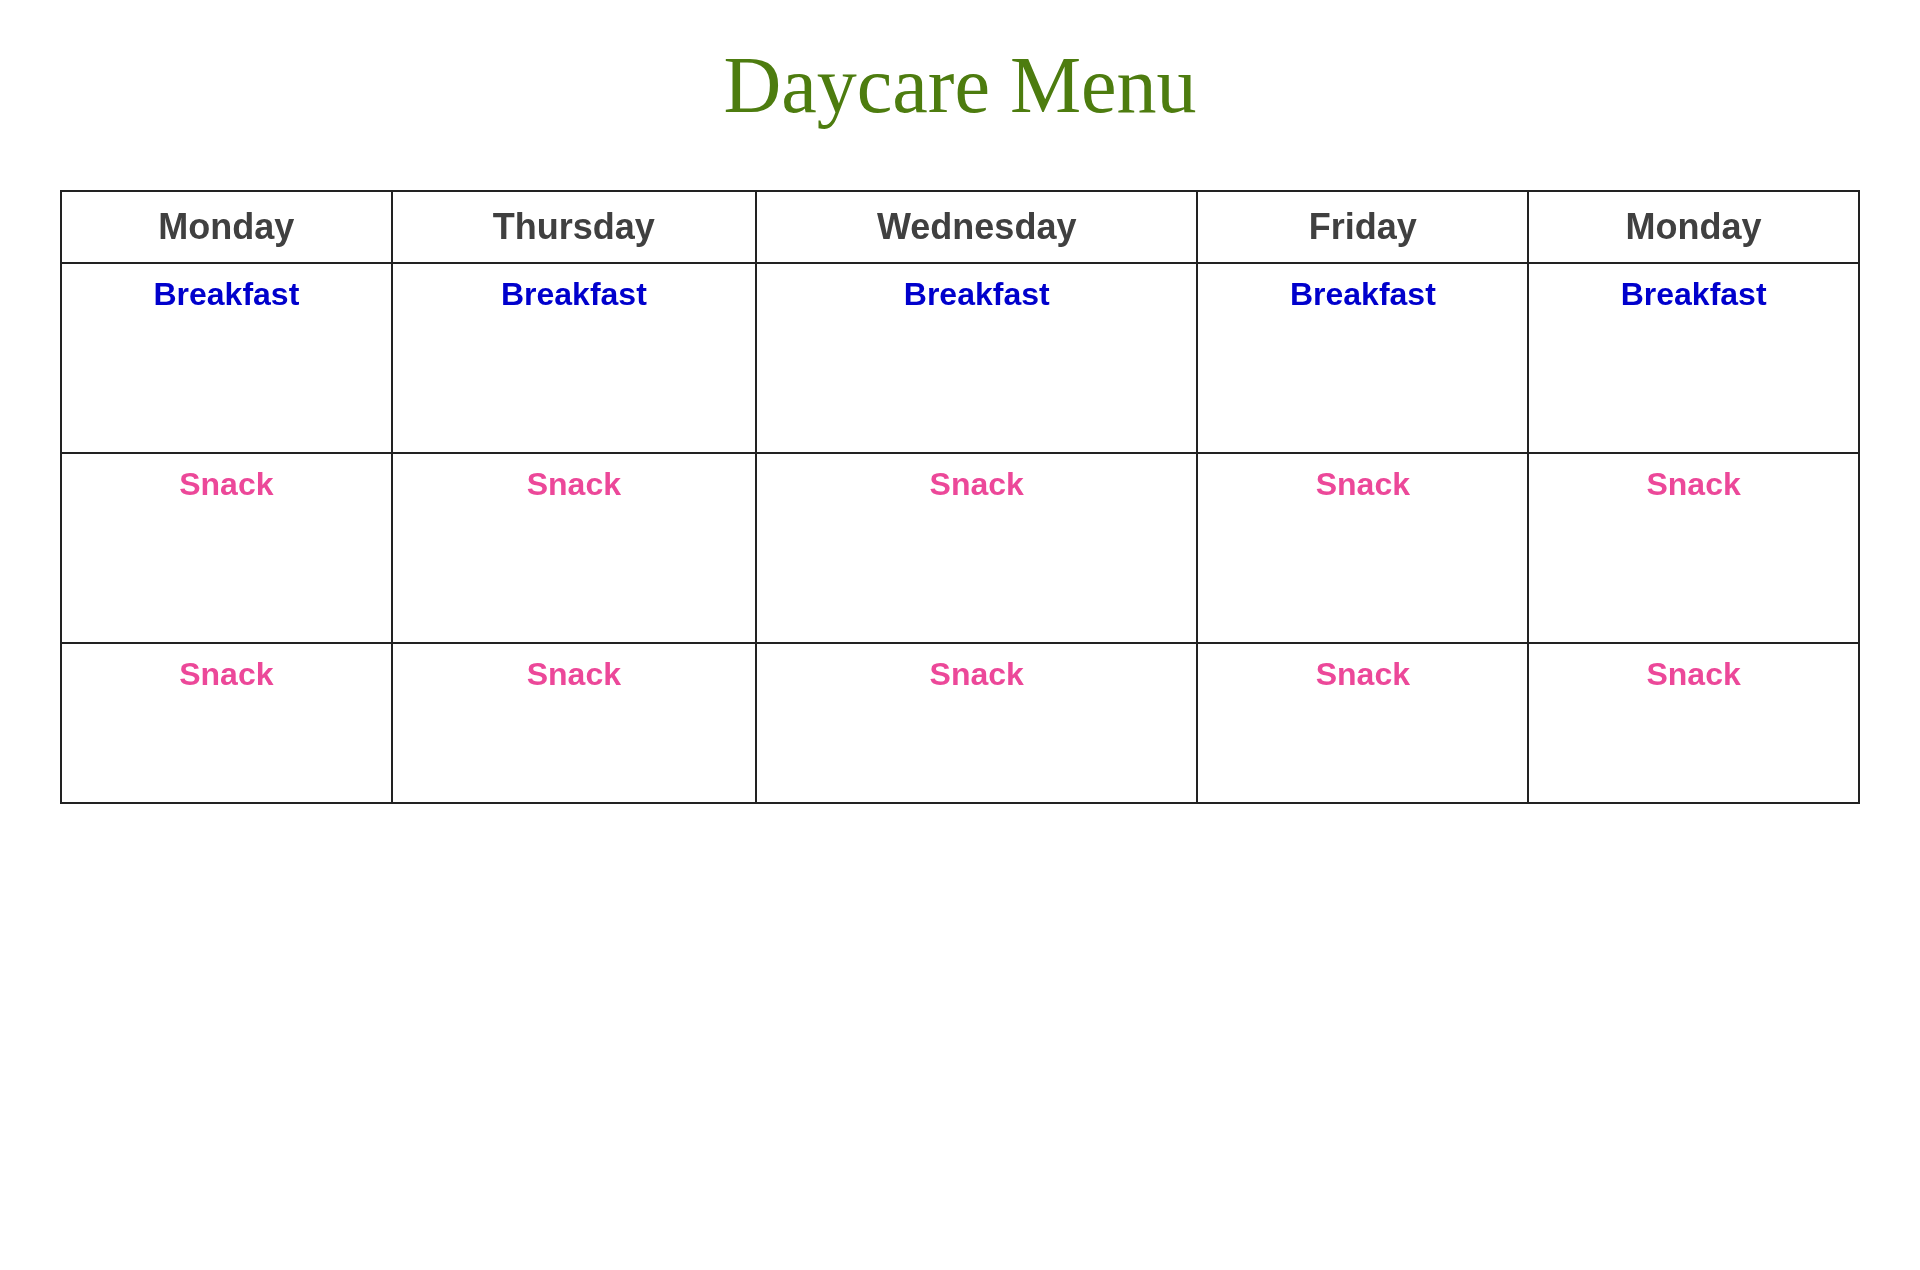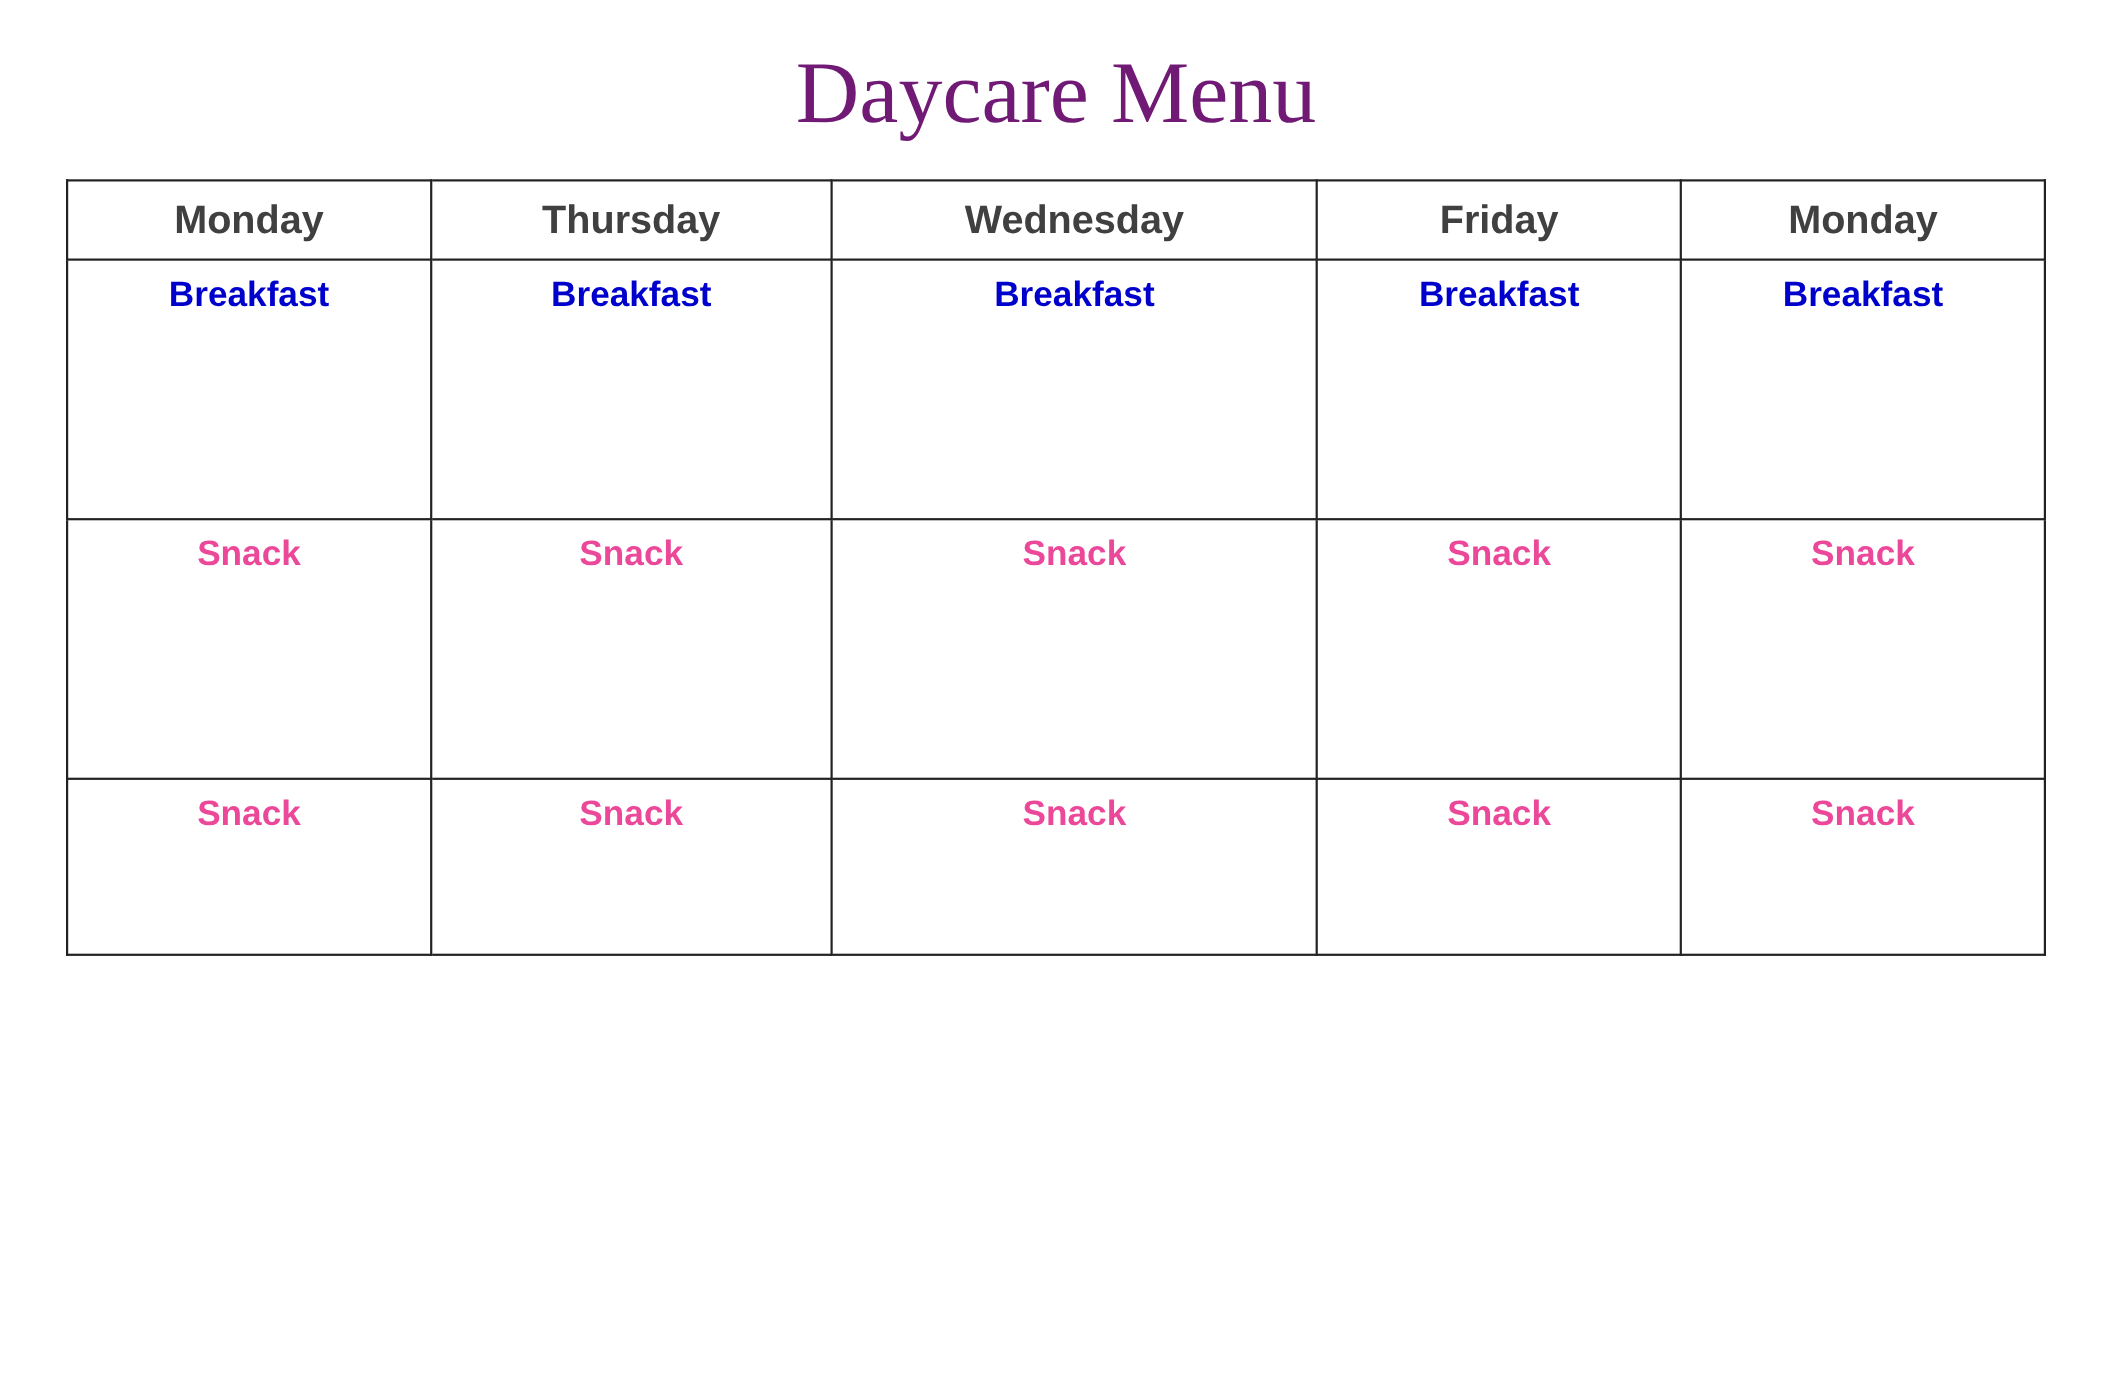--- a/index.html
+++ b/index.html
@@ -16,23 +16,23 @@
       display: flex;
       flex-direction: column;
       align-items: center;
       padding: 30px 60px;
     }
 
     .page-title {
       font-size: 80px;
       font-weight: 400;
       font-family: 'Comic Sans MS', 'Chalkboard SE', cursive;
-      color: #701a75;
+      color: #4d7c0f;
       text-align: center;
-      margin-bottom: 32px;
+      margin-bottom: 59px;
       margin-top: 10px;
     }
 
     .menu-table {
       width: 100%;
       border-collapse: collapse;
       border: 2px solid #222;
     }
 
     .menu-table th,
@@ -47,21 +47,21 @@
       font-size: 36px;
       font-weight: bold;
       color: #404040;
       text-align: center;
       vertical-align: middle;
       padding: 14px 6px;
       height: 70px;
     }
 
     .menu-table tbody tr td {
-      height: 236px;
+      height: 190px;
       vertical-align: top;
       padding-top: 12px;
     }
 
     .meal-label-blue {
       font-size: 32px;
       font-weight: bold;
       color: #0000cc;
       display: block;
     }

